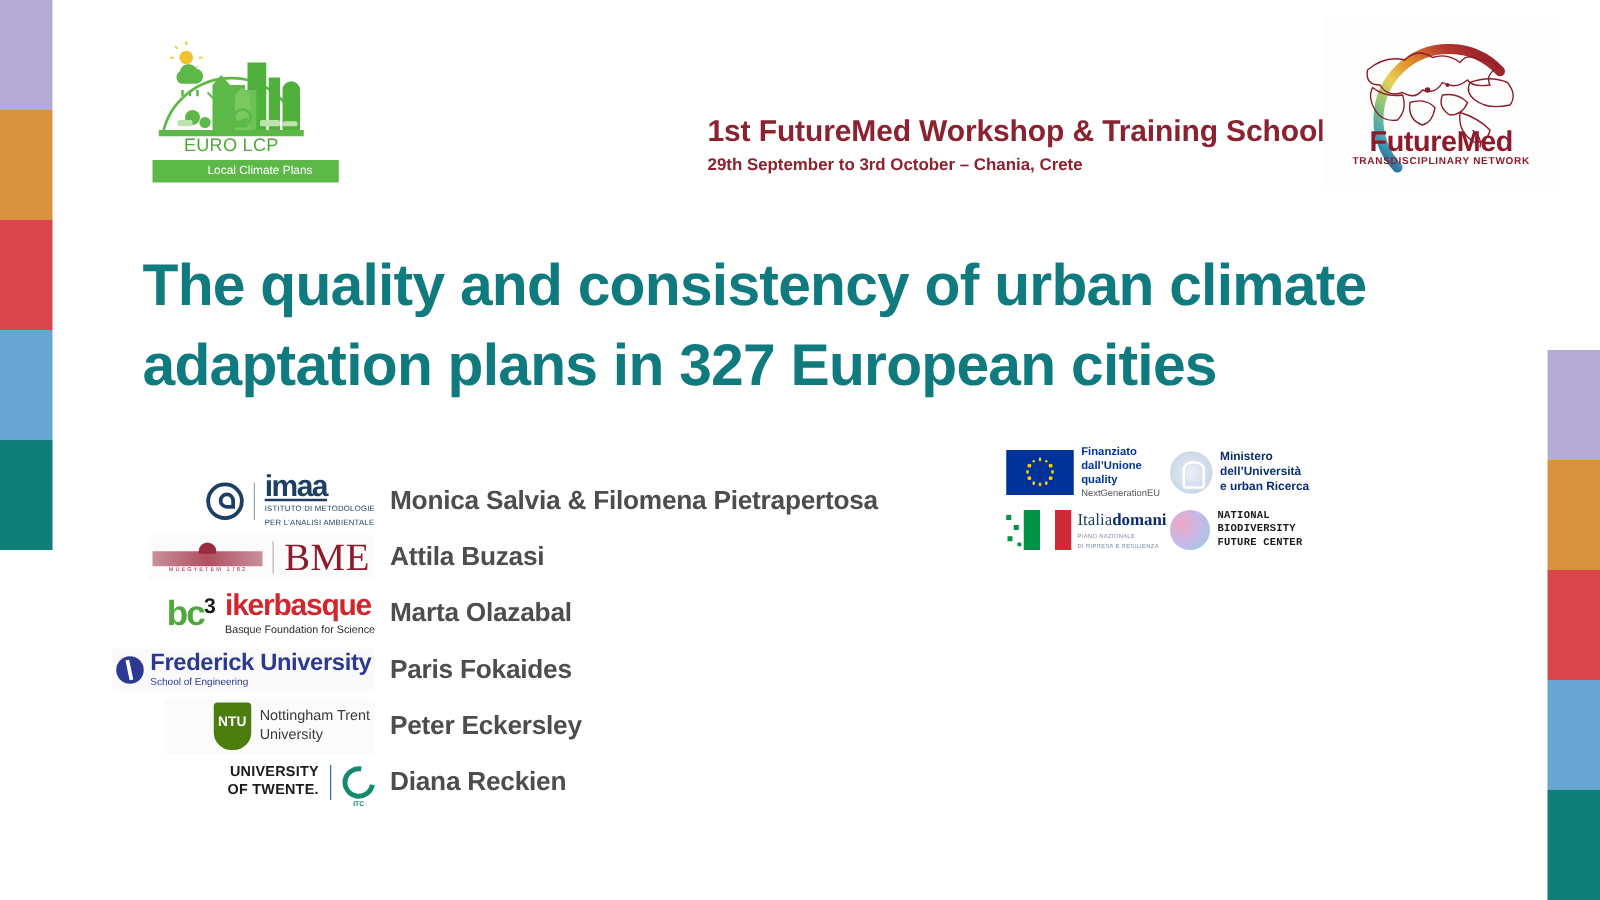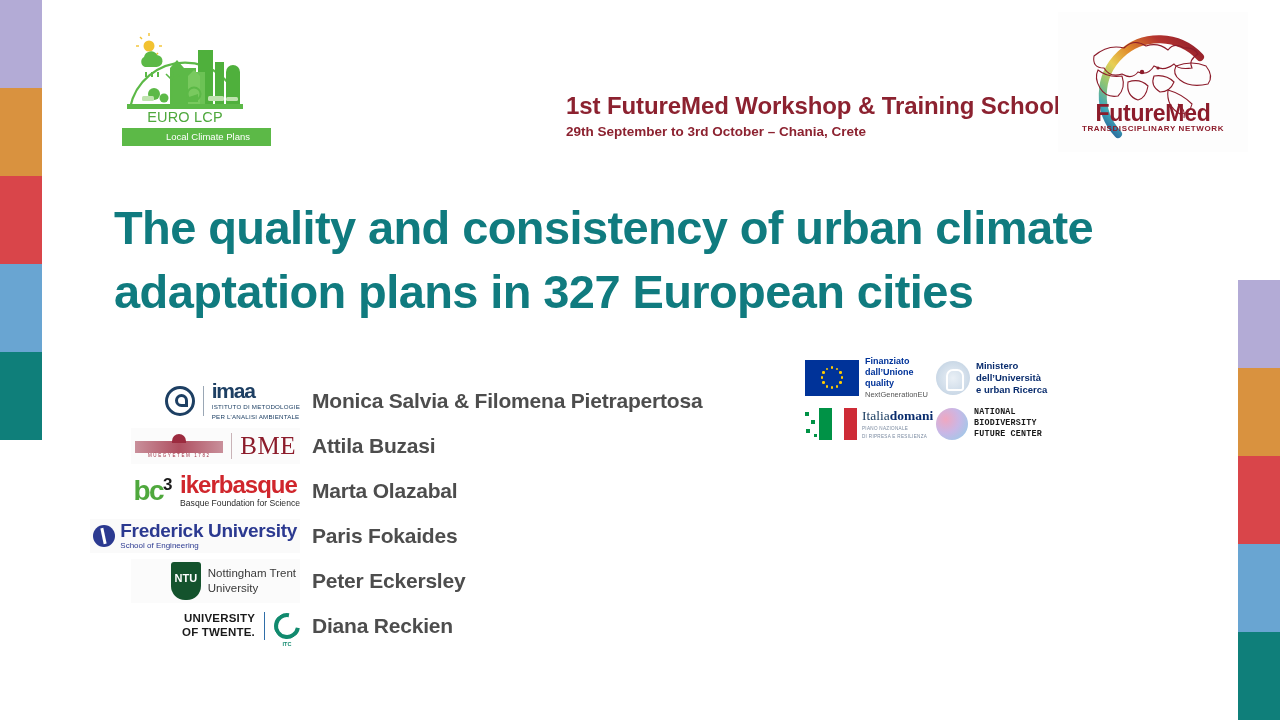--- a/index.html
+++ b/index.html
@@ -167,22 +167,23 @@
     width: 13px; height: 13px;
     border: 3px solid #1d3f63;
     border-radius: 50% 50% 0 50%;
     box-sizing: border-box;
   }
   .logo-imaa .vline {
     width: 1px; height: 30px; background: #9aa7b5; margin: 0 8px;
   }
   .logo-imaa .imaa-text { line-height: 1; }
   .logo-imaa .imaa-word {
-    font-size: 21px; font-weight: bold; color: #1d3f63;
+    font-size: 24px; font-weight: bold; color: #1d3f63;
     letter-spacing: -1.2px;
+    text-decoration: underline;
   }
   .logo-imaa .imaa-sub {
     font-size: 6.2px; color: #1d3f63; letter-spacing: 0.2px;
     margin-top: 2px; line-height: 1.35;
   }
 
   
   .logo-bme { display: flex; align-items: center; height: 32px; background:#fbfbfb; padding: 2px 4px;}
   .logo-bme .bme-building {
     width: 88px; height: 24px;
@@ -197,21 +198,21 @@
     position:absolute; left:37px; bottom:15px; width:14px; height:9px;
     background:#9c2b3f; border-radius: 7px 7px 0 0;
   }
   .logo-bme .bme-building .capt {
     position:absolute; left:0; bottom:0; width:88px;
     font-size:4.5px; color:#9c2b3f; letter-spacing:1.6px; text-align:center;
   }
   .logo-bme .vline { width:1px; height:26px; background:#c9b3b7; margin:0 8px; }
   .logo-bme .bme-word {
     font-family: "Liberation Serif", serif;
-    font-size: 25px; color: #8c1c2b; letter-spacing: 0.5px; line-height: 1;
+    font-size: 31px; color: #8c1c2b; letter-spacing: 0.5px; line-height: 1;
   }
 
   
   .logo-bc3 { display:flex; align-items:center; height:40px; }
   .logo-bc3 .bc3 {
     font-size: 28px; font-weight: bold; color:#4fa83d; letter-spacing:-1.5px;
     line-height:1;
   }
   .logo-bc3 .bc3 sup { font-size:17px; color:#1a1a1a; font-weight:bold; }
   .logo-bc3 .iker { margin-left:9px; line-height:1; }
@@ -239,21 +240,21 @@
     font-size: 19px; font-weight:bold; color:#2b3990; letter-spacing:-0.3px;
   }
   .logo-frederick .fsub {
     font-size: 8px; color:#2b3990; margin-top:2px;
   }
 
   
   .logo-ntu { display:flex; align-items:center; height:42px; background:#fbfbfb; padding:1px 4px; }
   .logo-ntu .shield {
     width: 30px; height: 38px;
-    background:#14532d;
+    background:#4d7c0f;
     border-radius: 3px 3px 14px 14px;
     color:#ffffff;
     font-size: 11px; font-weight:bold;
     display:flex; align-items:center; justify-content:center;
     padding-bottom:6px;
     box-sizing:border-box;
     margin-right:7px;
     margin-left:36px;
   }
   .logo-ntu .ntu-text {

